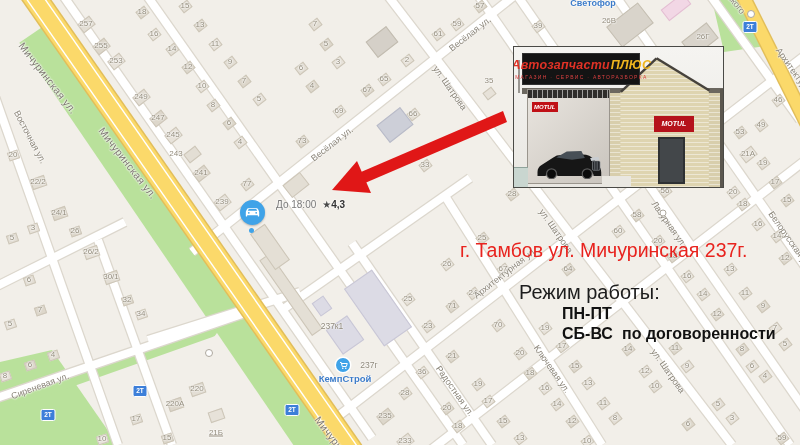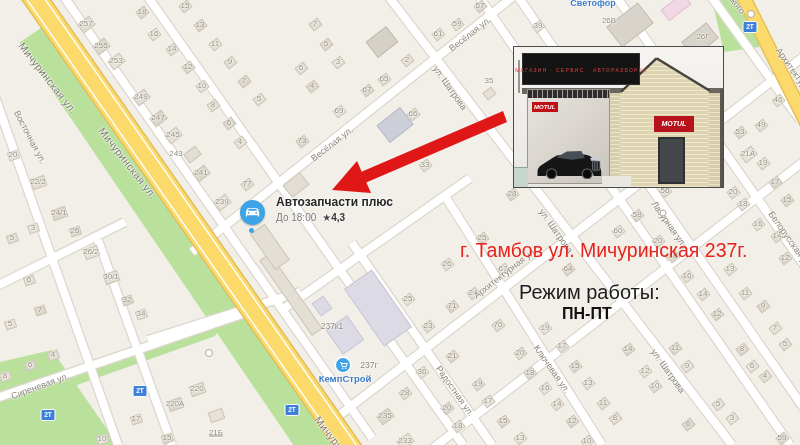--- a/index.html
+++ b/index.html
@@ -491,44 +491,48 @@
     <svg class="trim" viewBox="0 0 100 100" preserveAspectRatio="none">
       <line x1="2" y1="28" x2="39" y2="2.5" stroke="#46423C" stroke-width="2.5" vector-effect="non-scaling-stroke"></line>
       <line x1="39" y1="2.5" x2="94" y2="27" stroke="#46423C" stroke-width="2.5" vector-effect="non-scaling-stroke"></line>
     </svg>
     <div class="motul-wall">MOTUL</div>
     <div class="window"></div>
     <div class="edge-r"></div>
     <div class="fence-teal"></div>
     <div class="fence-w"></div>
     <div class="sign">
+      <div class="l1"><span>Автозапчасти</span><span class="accent">ПЛЮС</span></div>
       <div class="l2">МАГАЗИН · СЕРВИС · АВТОРАЗБОРКА</div>
     </div>
   </div>
 
   <svg class="arrow-svg" width="800" height="445" viewBox="0 0 800 445">
     <polygon points="503,111 507,122 365,183 361,172" fill="#E01717"></polygon>
     <polygon points="332,190 357,161 371,193" fill="#E01717"></polygon>
   </svg>
 
   <div class="marker">
     <svg width="15" height="15" viewBox="0 0 24 24">
       <path fill="#fff" d="M3.5 17.5V18.6c0 .5-.4.9-.9.9h-.4c-.5 0-.9-.4-.9-.9v-5.8c0-.9.2-1.6.5-2.2l1.1-2.4C3.4 6.9 4.5 6.2 5.8 6.2h12.4c1.3 0 2.4.7 2.9 1.9l1.1 2.4c.3.7.5 1.4.5 2.2v5.8c0 .5-.4.9-.9.9h-.4c-.5 0-.9-.4-.9-.9v-1.1H3.5zm1-7.2h15l-.9-2c-.2-.5-.8-.8-1.3-.8H6.7c-.6 0-1.1.3-1.3.8l-.9 2zm1.6 4.6a1.4 1.4 0 1 0 0-2.8 1.4 1.4 0 0 0 0 2.8zm11.8 0a1.4 1.4 0 1 0 0-2.8 1.4 1.4 0 0 0 0 2.8z" transform="translate(0 -1)"></path>
     </svg>
   </div>
   <div class="marker-tail"></div>
   <div class="marker-label">
-    <div class="marker-title">Автозапчасти плюс</div>
     <div class="marker-sub">
       <span>До 18:00</span><span class="star">★</span><span class="rating">4,3</span>
     </div>
   </div>
 
   <div class="address">г. Тамбов ул. Мичуринская 237г.</div>
 
   <div class="sched-title">Режим работы:</div>
   <div class="sched-rows">
     <div class="sched-row">
       <span class="days">ПН-ПТ</span>
     </div>
+    <div class="sched-row">
+      <span class="days">СБ-ВС</span>
+      <span>по договоренности</span>
+    </div>
   </div>
 
 </div>
 
 </body></html>

